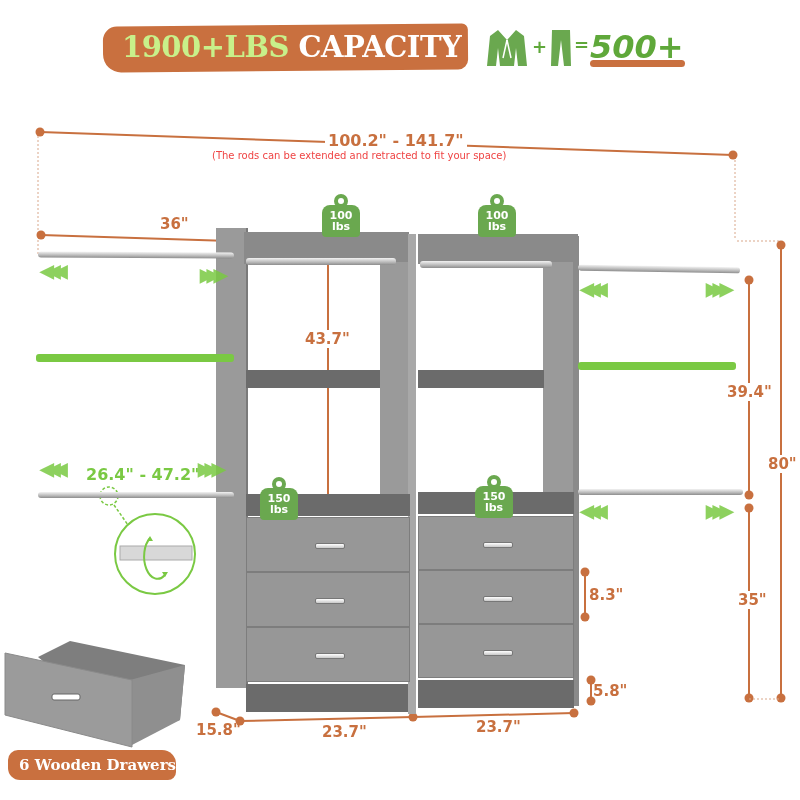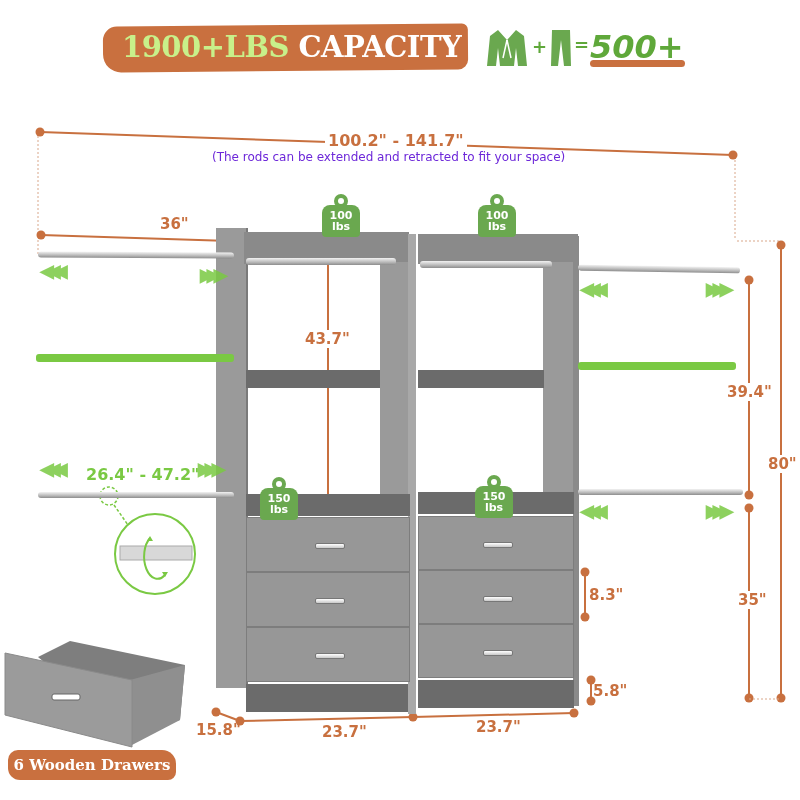--- a/index.html
+++ b/index.html
@@ -42,21 +42,21 @@
       color: #fff; font-weight: bold; font-size: 11px; line-height: 11px; text-align: center;
       padding-top: 5px; box-sizing: border-box; font-family: "DejaVu Sans", sans-serif;
     }
     .weight-ring { width: 14px; height: 14px; border-radius: 50%; background: #6aa84f; }
     .weight-ring::after { content: ""; position: absolute; left: 4px; top: 4px; width: 6px; height: 6px; border-radius: 50%; background: #fff; }
     .arrow-l, .arrow-r { font-size: 18px; color: #7ac943; font-weight: bold; letter-spacing: -7px; opacity: 0.85; }
     .green-bar { height: 8px; background: #7ac943; border-radius: 3px; }
     .badge-drawers {
       left: 8px; top: 750px; width: 168px; height: 30px; background: #c9703f;
       border-radius: 10px 14px 8px 12px; color: #fff; font-family: "DejaVu Serif", serif;
-      font-weight: bold; font-size: 15px; line-height: 30px; text-align: center;
+      font-weight: bold; font-size: 15px; line-height: 30px; text-align: right;
     }
   </style>
 </head>
 <body>
 
 <div class="abs banner"></div>
 <div class="abs banner-text">
   <span class="hl">1900+LBS</span><span> CAPACITY</span>
 </div>
 
@@ -123,21 +123,21 @@
 
   <circle cx="109" cy="496" r="9" fill="none" stroke="#7ac943" stroke-width="1.5" stroke-dasharray="3,2"></circle>
   <line x1="114" y1="505" x2="128" y2="525" stroke="#7ac943" stroke-width="1.5" stroke-dasharray="3,2"></line>
   <circle cx="155" cy="554" r="40" fill="#fff" stroke="#7ac943" stroke-width="2"></circle>
   <rect x="120" y="546" width="72" height="14" fill="#d8d8d8" stroke="#aaa" stroke-width="1"></rect>
   <path d="M150 538 A 12 20 0 1 0 165 575" fill="none" stroke="#7ac943" stroke-width="2"></path>
   <path d="M150 536 l-3 5 l6 0 z" fill="#7ac943"></path>
   <path d="M165 577 l-3 -5 l6 0 z" fill="#7ac943"></path>
 </svg>
 <div class="abs dim" style="left:325px;top:131px;font-size:16px;background:#fff;padding:0 3px">100.2" - 141.7"</div>
-<div class="abs" style="left:212px;top:150px;font-size:12px;color:#6d28d9;font-family:'DejaVu Sans',sans-serif">(The rods can be extended and retracted to fit your space)</div>
+<div class="abs" style="left:212px;top:150px;font-size:10px;color:#ef4444;font-family:'DejaVu Sans',sans-serif">(The rods can be extended and retracted to fit your space)</div>
 
 <div class="abs" style="left:216px;top:228px;width:30px;height:460px">
   <div class="panel" style="width:100%;height:100%;border-right:2px solid #7a7a7a"></div>
 </div>
 
 <div class="abs panel-mid" style="left:244px;top:232px;width:165px;height:32px"></div>
 <div class="abs panel-mid" style="left:418px;top:234px;width:160px;height:30px"></div>
 
 <div class="abs panel" style="left:380px;top:262px;width:30px;height:250px"></div>
 <div class="abs panel" style="left:408px;top:234px;width:8px;height:480px;background:#a8a8a8"></div>

